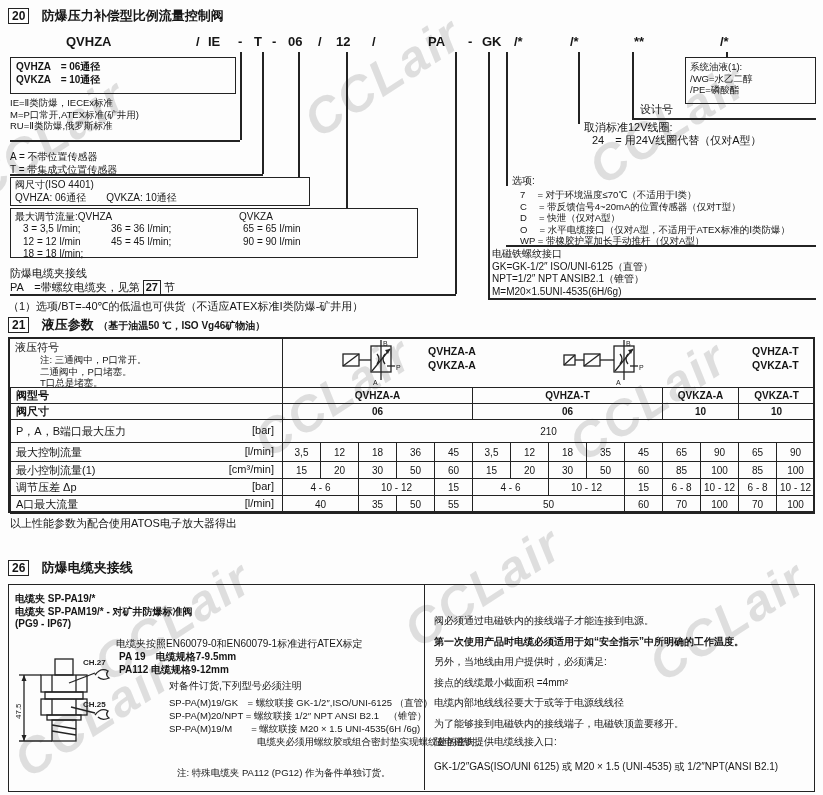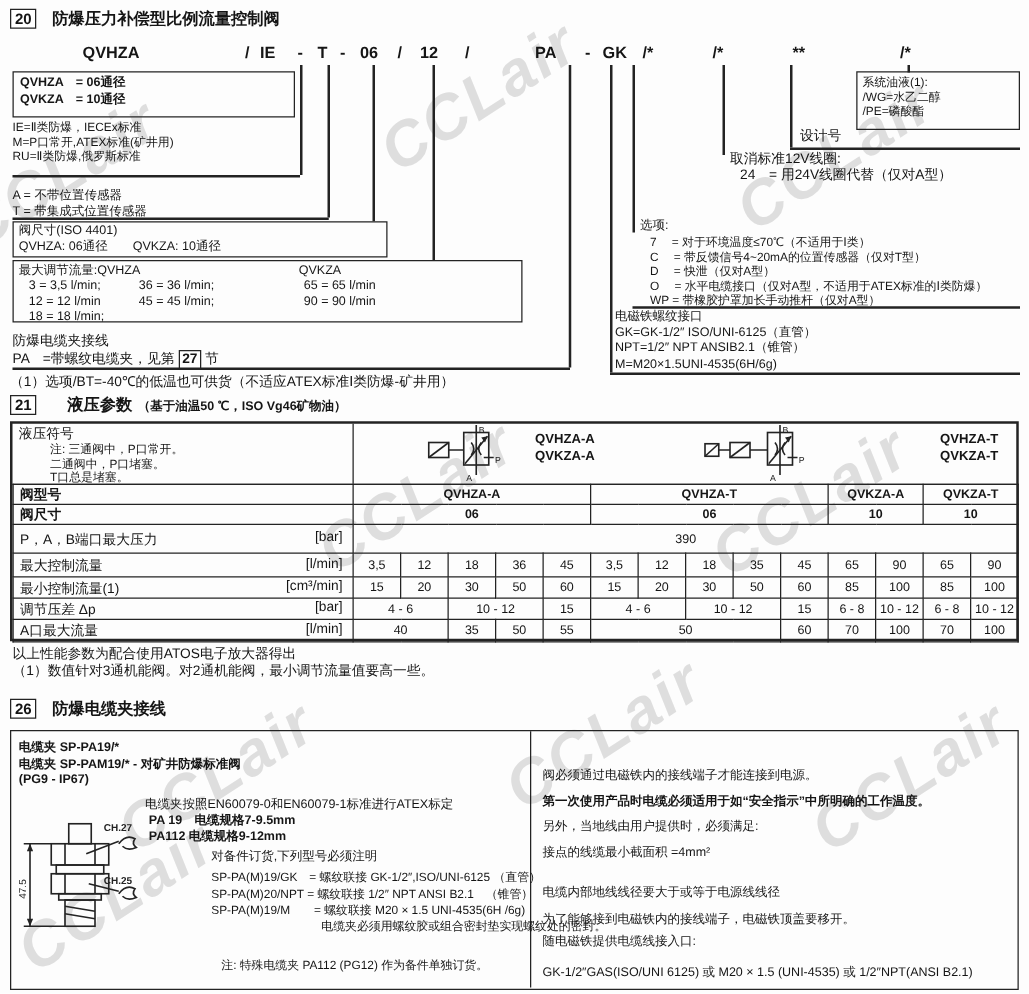--- a/index.html
+++ b/index.html
@@ -149,21 +149,21 @@
 
   <div class="abs t10" style="left:492px;top:248px">
     <div>电磁铁螺纹接口</div>
     <div>GK=GK-1/2″ ISO/UNI-6125（直管）</div>
     <div>NPT=1/2″ NPT ANSIB2.1（锥管）</div>
     <div>M=M20×1.5UNI-4535(6H/6g)</div>
   </div>
 
   <div class="abs" style="left:8px;top:315px">
     <span class="secnum">21</span>
-    <span class="sectitle" style="margin-left:20px">液压参数</span>
+    <span class="sectitle" style="margin-left:8px">液压参数</span>
     <span class="t10 bold">（基于油温50 ℃，ISO Vg46矿物油）</span>
   </div>
 
   <div class="box" style="left:8px;top:337px;width:807px;height:176px;border-width:2px">
 
     <div class="abs" style="left:0;top:0;width:803px;height:48px;border-bottom:1px solid #232323">
       <div class="abs t11" style="left:5px;top:2px">液压符号</div>
       <div class="abs t9" style="left:30px;top:15px">
         <div>注: 三通阀中，P口常开。</div>
         <div>二通阀中，P口堵塞。</div>
@@ -243,21 +243,21 @@
         <td colspan="2" class="bold">10</td>
         <td colspan="2" class="bold">10</td>
       </tr>
       <tr style="height:23px">
         <td class="lbl">
               <div class="in">
                 <span>P，A，B端口最大压力</span>
                 <span>[bar]</span>
               </div>
             </td>
-        <td colspan="14">390</td>
+        <td colspan="14">210</td>
       </tr>
       <tr style="height:19px">
         <td class="lbl">
               <div class="in">
                 <span>最大控制流量</span>
                 <span>[l/min]</span>
               </div>
             </td>
         <td>3,5</td>
         <td>12</td>
@@ -330,21 +330,20 @@
         <td>70</td>
         <td>100</td>
         <td>70</td>
         <td>100</td>
       </tr>
     </tbody>
       </table>
   </div>
 
   <div class="abs t11" style="left:10px;top:517px">以上性能参数为配合使用ATOS电子放大器得出</div>
-  <div class="abs t11" style="left:10px;top:531px">（1）数值针对3通机能阀。对2通机能阀，最小调节流量值要高一些。</div>
 
   <div class="abs" style="left:8px;top:558px">
     <span class="secnum">26</span>
     <span class="sectitle" style="margin-left:8px">防爆电缆夹接线</span>
   </div>
 
   <div class="box" style="left:8px;top:584px;width:807px;height:208px;border-width:1.5px">
     <div class="vl" style="left:415px;top:0;height:205px;width:1px"></div>
 
     <div class="abs t10 bold" style="left:6px;top:8px">
@@ -389,21 +388,21 @@
     <div class="abs t9" style="left:160px;top:112px">SP-PA(M)19/GK　= 螺纹联接 GK-1/2″,ISO/UNI-6125 （直管）</div>
     <div class="abs t9" style="left:160px;top:125px">SP-PA(M)20/NPT = 螺纹联接 1/2″ NPT ANSI B2.1　（锥管）</div>
     <div class="abs t9" style="left:160px;top:138px">SP-PA(M)19/M　　= 螺纹联接 M20 × 1.5 UNI-4535(6H /6g)</div>
     <div class="abs t9" style="left:248px;top:151px">电缆夹必须用螺纹胶或组合密封垫实现螺纹处的密封。</div>
     <div class="abs t9" style="left:168px;top:182px">注: 特殊电缆夹 PA112 (PG12) 作为备件单独订货。</div>
 
     <div class="abs t10" style="left:425px;top:30px;width:385px">
       <div style="margin-bottom:8px">阀必须通过电磁铁内的接线端子才能连接到电源。</div>
       <div style="margin-bottom:8px" class="bold">第一次使用产品时电缆必须适用于如“安全指示”中所明确的工作温度。</div>
       <div style="margin-bottom:8px">另外，当地线由用户提供时，必须满足:</div>
-      <div style="margin-bottom:20px">接点的线缆最小截面积 =4mm²</div>
+      <div style="margin-bottom:8px">接点的线缆最小截面积 =4mm²</div>
       <div style="margin-bottom:8px">电缆内部地线线径要大于或等于电源线线径</div>
       <div style="margin-bottom:6px">为了能够接到电磁铁内的接线端子，电磁铁顶盖要移开。</div>
       <div style="margin-bottom:12px">随电磁铁提供电缆线接入口:</div>
       <div>GK-1/2″GAS(ISO/UNI 6125) 或 M20 × 1.5 (UNI-4535) 或 1/2″NPT(ANSI B2.1)</div>
     </div>
   </div>
 
 </div>
 
 </body></html>

